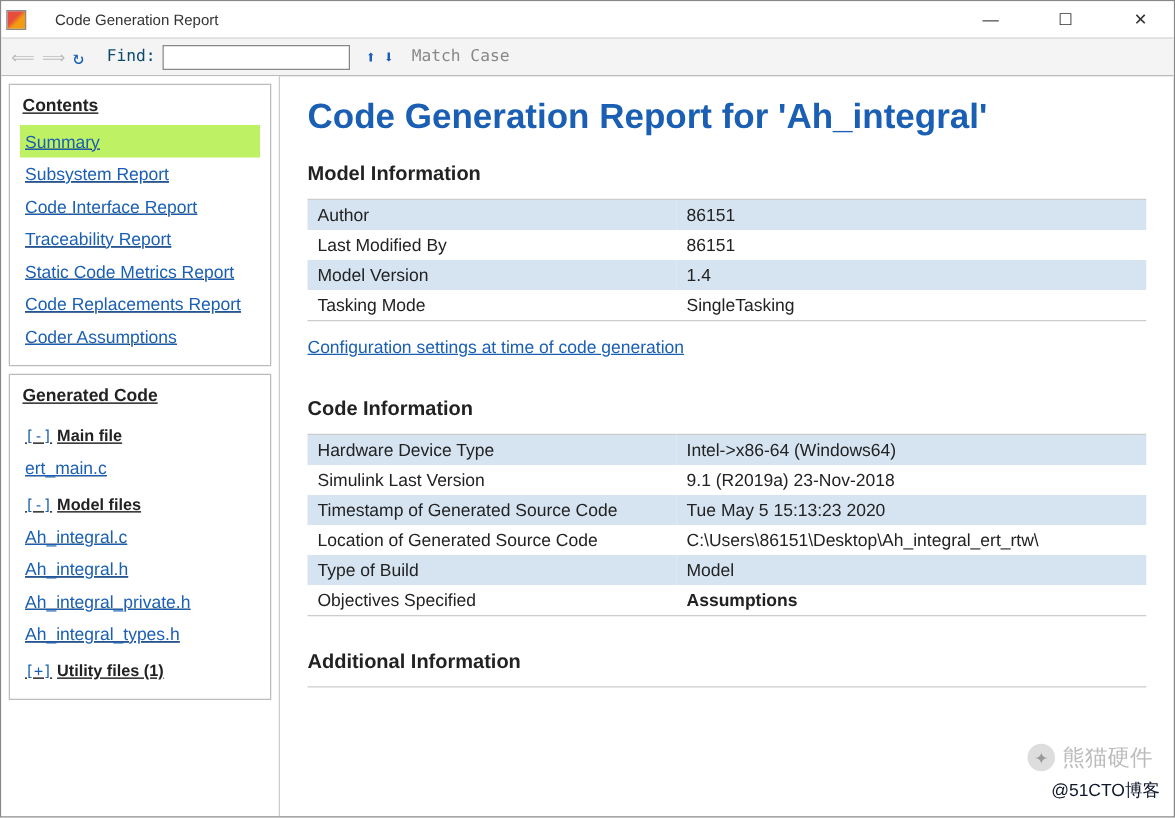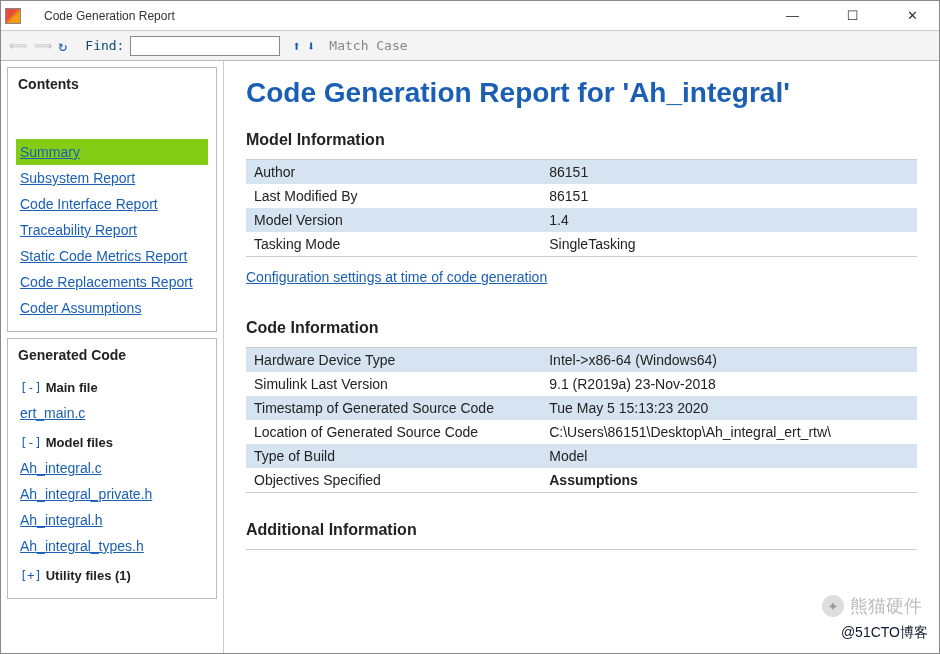--- a/index.html
+++ b/index.html
@@ -10,27 +10,27 @@
 .titlebar .win-btn { width: 45px; height: 28px; display: flex; align-items: center; justify-content: center; font-size: 13px; color: #333; }
 .toolbar { height: 30px; background: #f4f4f4; border-bottom: 1px solid #bbb; display: flex; align-items: center; padding: 0 8px; gap: 6px; font-family: "SimSun","NSimSun",monospace; font-size: 13px; color: #666; }
 .toolbar .nav-arrow { color: #bbb; cursor: default; }
 .toolbar .refresh { color: #1a5fb4; font-size: 15px; }
 .toolbar .find-label { margin-left: 12px; color: #0c4a6e; font-family: "SimSun",monospace; }
 .toolbar .find-input { width: 150px; height: 20px; border: 1px solid #888; background: #fff; padding: 0 4px; font-size: 12px; }
 .toolbar .up-arr { color: #1a5fb4; margin-left: 6px; font-size: 14px; }
 .toolbar .down-arr { color: #1a5fb4; font-size: 14px; }
 .toolbar .match-case { margin-left: 8px; color: #888; font-family: "SimSun",monospace; }
 .main { display: flex; height: calc(100% - 60px); }
-.sidebar { width: 222px; padding: 6px; display: flex; flex-direction: column; gap: 6px; background: #fff; }
+.sidebar { width: 222px; padding: 6px; display: flex; flex-direction: column; gap: 6px; background: #fff; text-decoration: underline; }
 .panel { border: 1px solid #bbb; background: #fff; }
 .panel-title { font-weight: bold; padding: 8px 10px 4px; font-size: 14px; color: #222; }
 .panel ul { list-style: none; padding: 4px 8px 10px; }
 .panel li { padding: 5px 4px; }
 .panel li a { color: #1a5fb4; text-decoration: underline; font-size: 14px; cursor: pointer; }
-.panel li.active { background: #84cc16; margin-top: 39px; }
+.panel li.active { background: #bef264; }
 .tree-cat { font-weight: bold; color: #222; font-size: 13px; margin-top: 4px; }
 .tree-toggle { color: #1a5fb4; font-family: monospace; font-size: 12px; margin-right: 4px; font-weight: normal; }
 .tree-children { padding-left: 22px; }
 .content { flex: 1; padding: 16px 22px; overflow-y: auto; border-left: 1px solid #ccc; }
 .page-title { color: #1a5fb4; font-size: 28px; font-weight: 600; margin-bottom: 22px; }
 .section-title { font-weight: bold; font-size: 16px; color: #222; margin: 18px 0 10px; }
 table.info { width: 100%; border-collapse: collapse; font-size: 14px; border-top: 1px solid #ccc; border-bottom: 1px solid #ccc; }
 table.info tr:nth-child(odd) { background: #d6e4f2; }
 table.info tr:nth-child(even) { background: #fff; }
 table.info td { padding: 4px 8px; color: #222; }
@@ -77,22 +77,22 @@
         <li><a>Coder Assumptions</a></li>
       </ul>
     </div>
     <div class="panel">
       <div class="panel-title">Generated Code</div>
       <ul>
         <li class="tree-cat"><span class="tree-toggle">[-]</span><span>Main file</span></li>
         <li class="tree-children"><a>ert_main.c</a></li>
         <li class="tree-cat"><span class="tree-toggle">[-]</span><span>Model files</span></li>
         <li class="tree-children"><a>Ah_integral.c</a></li>
+        <li class="tree-children"><a>Ah_integral.h</a></li>
         <li class="tree-children"><a>Ah_integral_private.h</a></li>
-        <li class="tree-children"><a>Ah_integral.h</a></li>
         <li class="tree-children"><a>Ah_integral_types.h</a></li>
         <li class="tree-cat"><span class="tree-toggle">[+]</span><span>Utility files (1)</span></li>
       </ul>
     </div>
   </div>
 
   <div class="content">
     <div class="page-title">Code Generation Report for 'Ah_integral'</div>
 
     <div class="section-title">Model Information</div>

